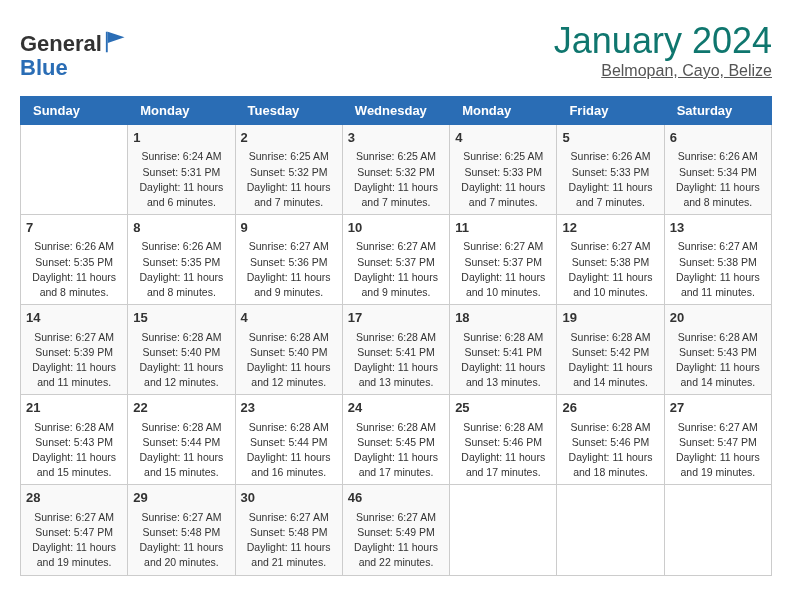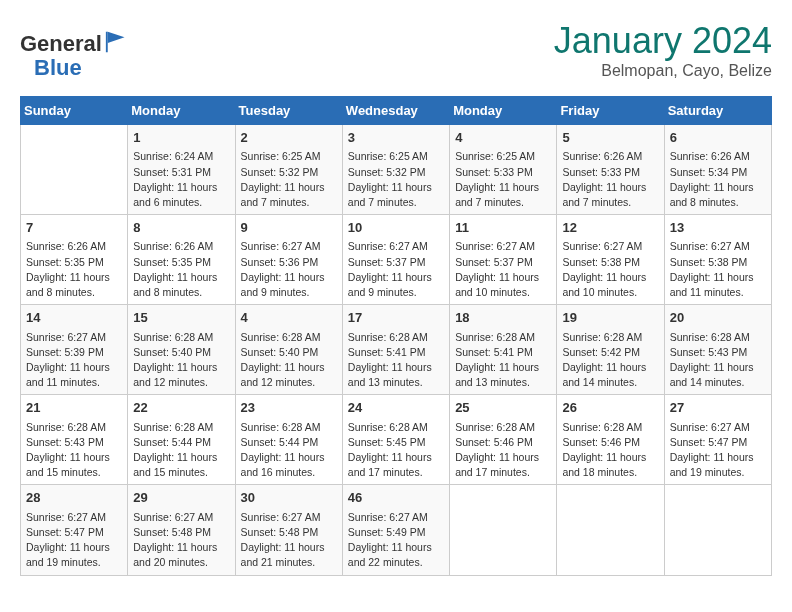--- a/index.html
+++ b/index.html
@@ -27,48 +27,48 @@
     }
     .logo-general {
       font-size: 22px;
       font-weight: bold;
       color: #333;
     }
     .logo-blue {
       font-size: 22px;
       font-weight: bold;
       color: #2a6db5;
-      margin-left: 14px;
     }
     .logo-icon {
       width: 28px;
       height: 28px;
       margin-left: 2px;
     }
     .title-section {
       text-align: right;
     }
     .month-title {
       font-size: 36px;
       font-weight: normal;
       color: #0f766e;
     }
     .location {
       font-size: 16px;
       color: #555;
+      text-decoration: underline;
     }
     table {
       width: 100%;
       border-collapse: collapse;
       font-size: 11px;
     }
     thead tr th {
       background-color: #2a6db5;
       color: #fff;
-      padding: 6px 3px;
+      padding: 6px 12px;
       text-align: left;
       font-size: 13px;
       font-weight: bold;
       border: 1px solid #2a6db5;
     }
     tbody tr td {
       border: 1px solid #ccc;
       vertical-align: top;
       padding: 4px 5px;
       min-height: 70px;
@@ -86,20 +86,21 @@
     .day-number {
       font-size: 13px;
       font-weight: bold;
       display: block;
       margin-bottom: 2px;
     }
     .day-info {
       font-size: 10.5px;
       color: #333;
       line-height: 1.45;
+      text-align: center;
     }
     .empty-cell {
       background: #fff !important;
     }
   </style>
 </head>
 <body>
 
 <div class="header">
   <div class="logo">

